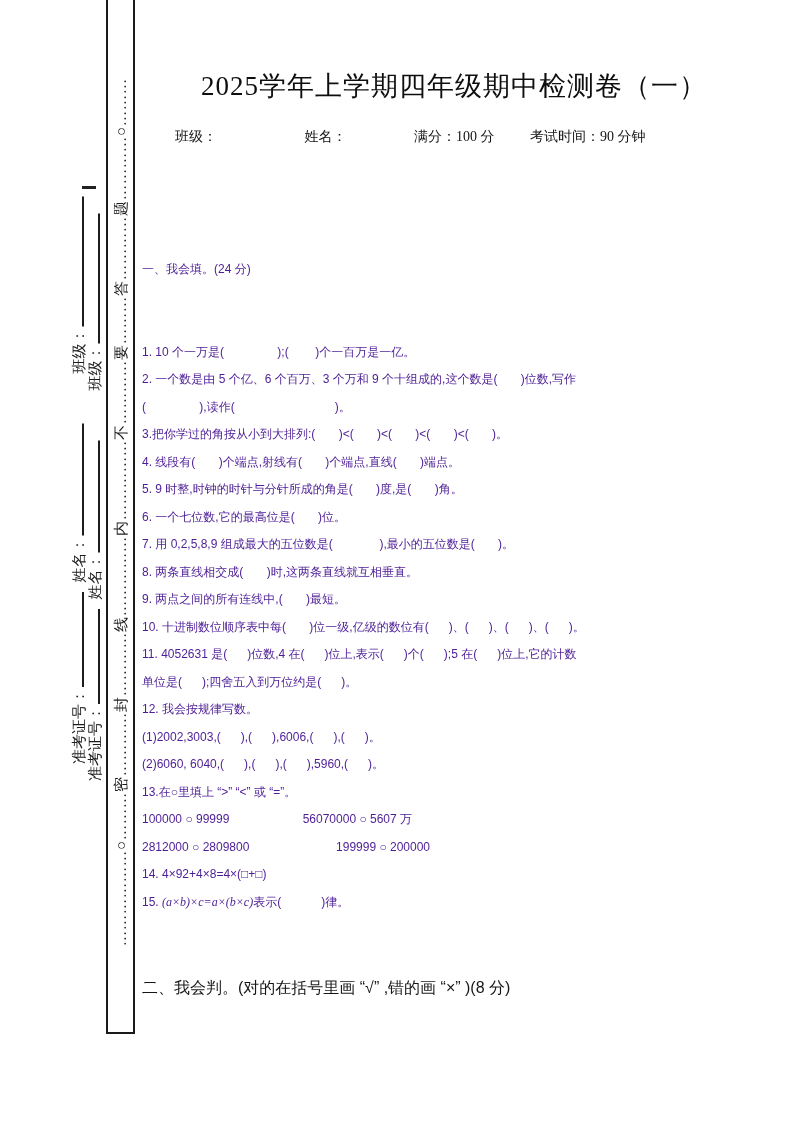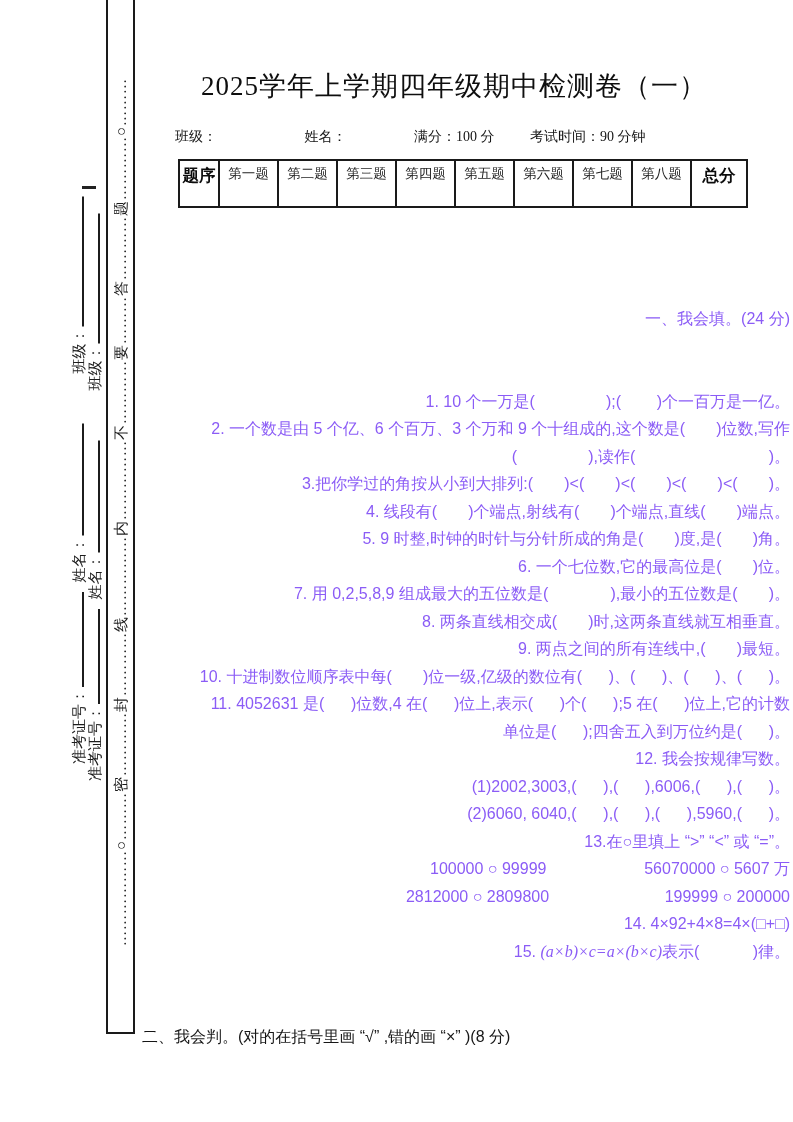--- a/index.html
+++ b/index.html
@@ -42,21 +42,21 @@
   .sp1 { margin-right:84px; } .sp2 { margin-right:64px; } .sp3 { margin-right:32px; }
   
   table.score-table { margin:13px 0 0 36px; border-collapse:collapse; table-layout:fixed; width:568px; }
   table.score-table td {
     border:2px solid #1a1a1a; height:41px; vertical-align:top; text-align:center;
     padding:4px 0 0; font-size:13.5px;
     font-family:"Liberation Serif","DejaVu Serif",serif; color:#222;
   }
   table.score-table td.corner { font-weight:bold; font-size:16.5px; color:#0d0d0d; }
   
-  .sec1 { margin-top:42px; font-size:16px; line-height:27.5px; white-space:pre; color:#8b5cf6;text-align:right; }
+  .sec1 { margin-top:42px; font-size:12px; line-height:27.5px; white-space:pre; color:#4c1d95; }
   .sec2 { margin-top:7px;  font-size:16px; line-height:26px;   white-space:pre; color:#161616; }
   .formula { font-family:"Liberation Serif","DejaVu Serif",serif; font-style:italic; }
 </style>
 </head>
 <body>
 
 <div class="page">
 
   <div class="seal-strip">
     <div class="seal-text">………………○………密…………封…………线……………内……………不…………要………答…………题…………○………</div>
@@ -88,32 +88,20 @@
           <col style="width: 59px;">
           <col style="width: 59px;">
           <col style="width: 59px;">
           <col style="width: 59px;">
           <col style="width: 59px;">
           <col style="width: 59px;">
           <col style="width: 59px;">
           <col style="width: 56px;">
         </colgroup>
       <tbody>
-        <tr id="score-header-row">
-            <td class="corner">题序</td>
-            <td>第一题</td>
-            <td>第二题</td>
-            <td>第三题</td>
-            <td>第四题</td>
-            <td>第五题</td>
-            <td>第六题</td>
-            <td>第七题</td>
-            <td>第八题</td>
-            <td class="corner">总分</td>
-          </tr>
       </tbody>
     </table>
 
     <div class="sec1" id="section1">
       <div>一、我会填。(24 分)</div>
     <div>1. 10 个一万是(                );(        )个一百万是一亿。</div><div>2. 一个数是由 5 个亿、6 个百万、3 个万和 9 个十组成的,这个数是(       )位数,写作</div><div>(                ),读作(                              )。</div><div>3.把你学过的角按从小到大排列:(       )&lt;(       )&lt;(       )&lt;(       )&lt;(       )。</div><div>4. 线段有(       )个端点,射线有(       )个端点,直线(       )端点。</div><div>5. 9 时整,时钟的时针与分针所成的角是(       )度,是(       )角。</div><div>6. 一个七位数,它的最高位是(       )位。</div><div>7. 用 0,2,5,8,9 组成最大的五位数是(              ),最小的五位数是(       )。</div><div>8. 两条直线相交成(       )时,这两条直线就互相垂直。</div><div>9. 两点之间的所有连线中,(       )最短。</div><div>10. 十进制数位顺序表中每(       )位一级,亿级的数位有(      )、(      )、(      )、(      )。</div><div>11. 4052631 是(      )位数,4 在(      )位上,表示(      )个(      );5 在(      )位上,它的计数</div><div>单位是(      );四舍五入到万位约是(      )。</div><div>12. 我会按规律写数。</div><div>(1)2002,3003,(      ),(      ),6006,(      ),(      )。</div><div>(2)6060, 6040,(      ),(      ),(      ),5960,(      )。</div><div>13.在○里填上 “&gt;” “&lt;” 或 “=”。</div><div>100000 ○ 99999                      56070000 ○ 5607 万</div><div>2812000 ○ 2809800                          199999 ○ 200000</div><div>14. 4×92+4×8=4×(□+□)</div><div><span>15. </span><span class="formula">(a×b)×c=a×(b×c)</span><span>表示(            )律。</span></div></div>
 
     <div class="sec2" id="section2">
       <div>二、我会判。(对的在括号里画 “√” ,错的画 “×” )(8 分)</div>
     </div>

